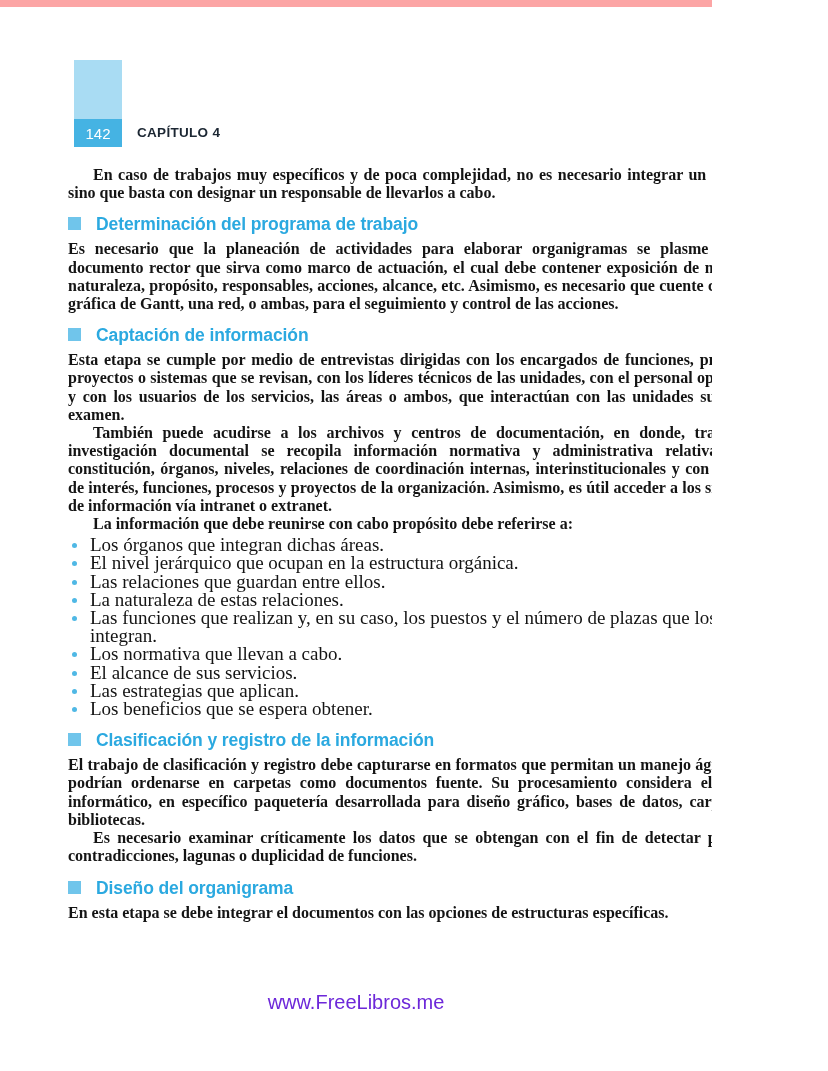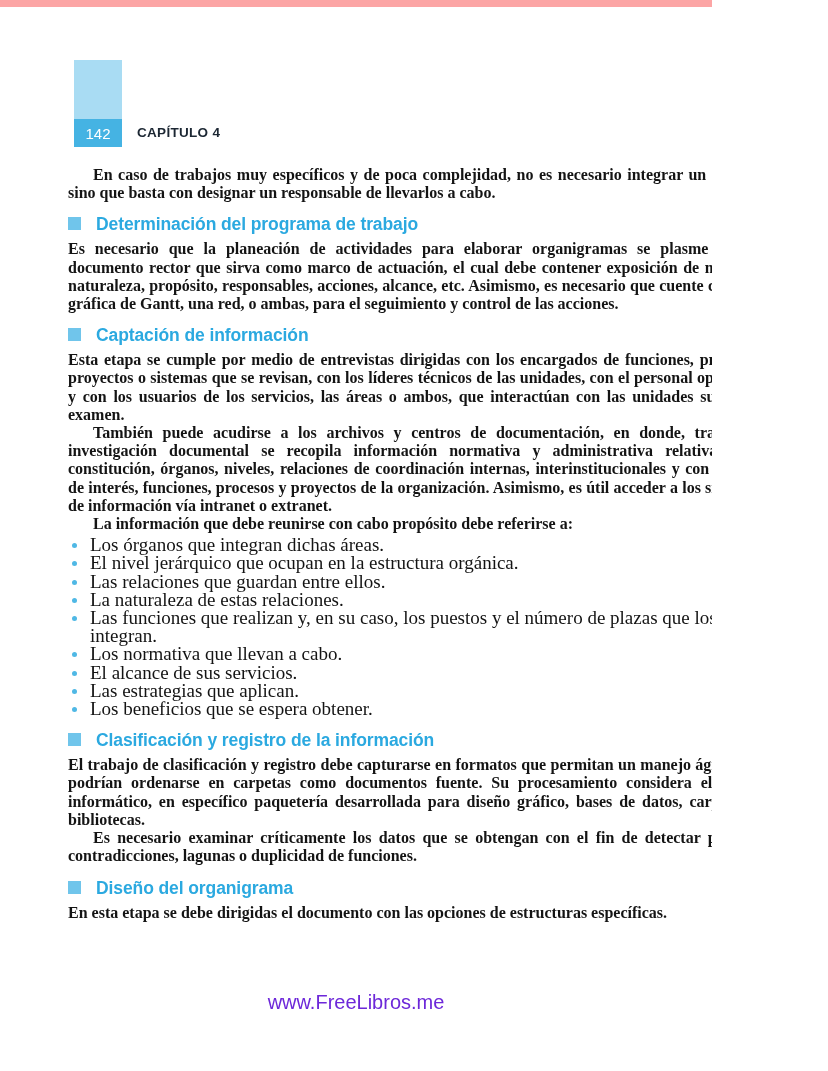--- a/index.html
+++ b/index.html
@@ -128,19 +128,19 @@
       <span class="sq"></span>
       <span>Clasificación y registro de la información</span>
     </h2>
     <p>El trabajo de clasificación y registro debe capturarse en formatos que permitan un manejo ágil y que podrían ordenarse en carpetas como documentos fuente. Su procesamiento considera el apoyo informático, en específico paquetería desarrollada para diseño gráfico, bases de datos, carpetas y bibliotecas.</p>
     <p class="indent">Es necesario examinar críticamente los datos que se obtengan con el fin de detectar posibles contradicciones, lagunas o duplicidad de funciones.</p>
 
     <h2 class="section-heading">
       <span class="sq"></span>
       <span>Diseño del organigrama</span>
     </h2>
-    <p>En esta etapa se debe dirigidas el documento con las opciones de estructuras específicas.</p>
+    <p>En esta etapa se debe integrar el documentos con las opciones de estructuras específicas.</p>
 
   </div>
 
   <div class="footer">www.FreeLibros.me</div>
 
 </div>
 
 </body></html>

